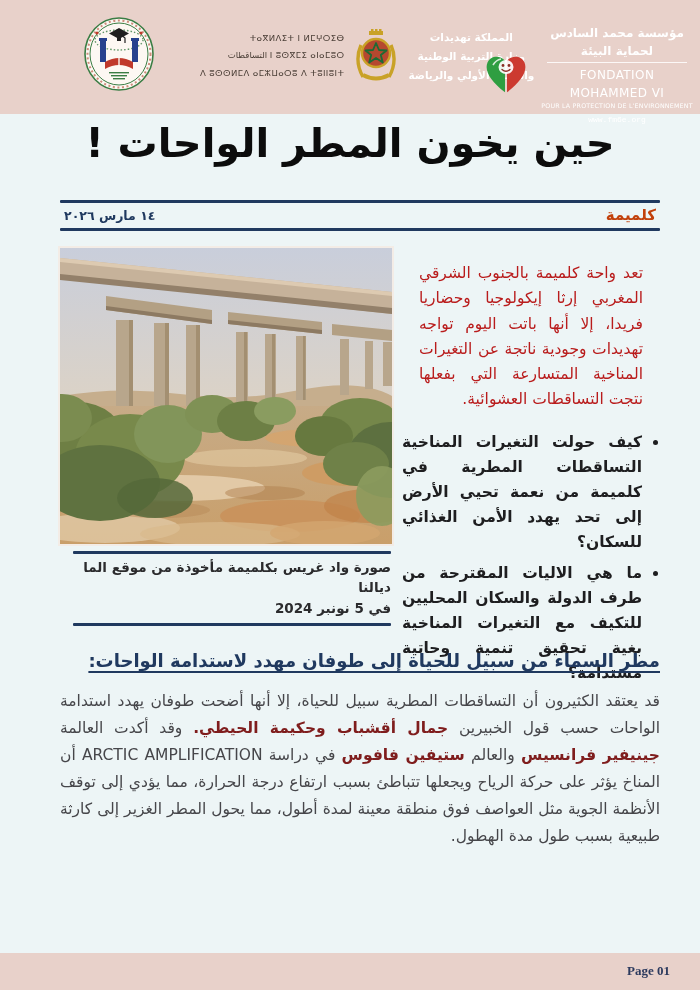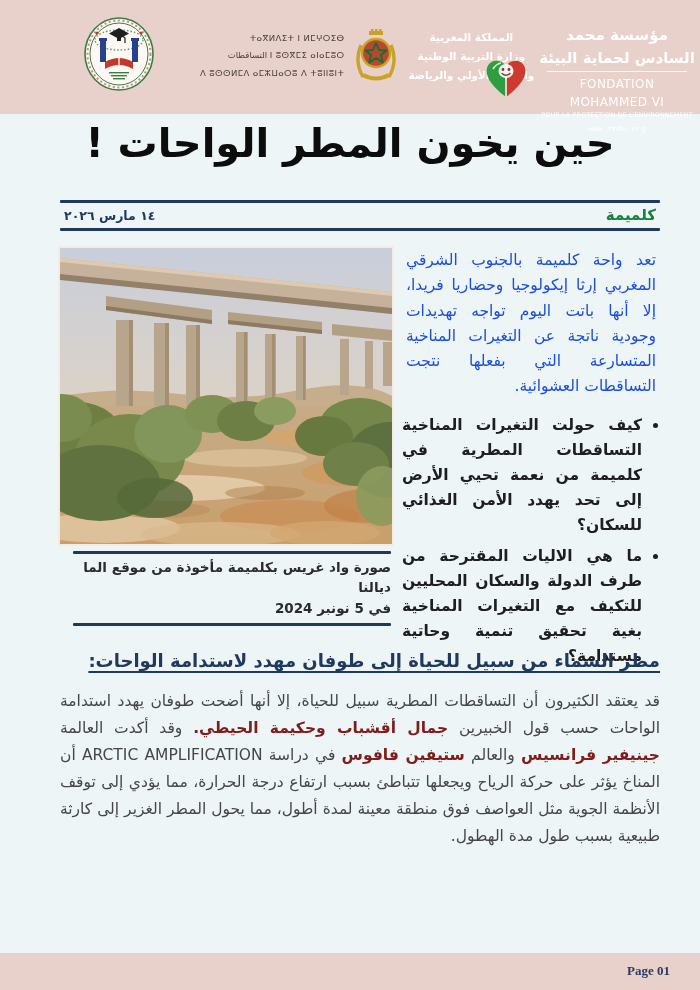--- a/index.html
+++ b/index.html
@@ -15,41 +15,41 @@
   .footer-band .page-label{
     position:absolute;right:30px;top:10px;
     font-family:"Liberation Serif",serif;font-size:13px;font-weight:bold;color:#2c3a5e;
   }
   .school-logo{position:absolute;left:83px;top:16px;}
   .ministry{position:absolute;left:200px;top:28px;display:flex;align-items:center;gap:9px;}
   .tifinagh{font-size:8.5px;line-height:2.1;color:#4a3e36;text-align:right;letter-spacing:.4px;white-space:nowrap;}
   .ministry-ar{direction:rtl;font-size:10.5px;font-weight:bold;color:#ffffff;text-align:center;line-height:1.8;white-space:nowrap;}
   .foundation{position:absolute;left:482px;top:24px;display:flex;align-items:center;gap:9px;}
   .foundation-text{width:156px;text-align:center;color:#ffffff;}
-  .foundation-ar{direction:rtl;font-size:15px;font-weight:bold;line-height:1.5;}
+  .foundation-ar{direction:rtl;font-size:12px;font-weight:bold;line-height:1.5;}
   .foundation-sep{height:1px;background:rgba(255,255,255,.85);margin:2px 8px 3px;}
   .foundation-fr1{font-size:12px;letter-spacing:.4px;line-height:1.5;}
   .foundation-fr2{font-size:6.3px;letter-spacing:.2px;line-height:1.4;}
   .foundation-url{font-size:8px;margin-top:4px;font-family:Liberation Mono, monospace;}
   
   .article-title{
     position:absolute;top:120px;left:0;width:700px;text-align:center;direction:rtl;
     font-size:40px;font-weight:bold;color:#0c0c0c;letter-spacing:-1px;
   }
   
   .dateline{position:absolute;left:60px;top:200px;width:600px;}
   .rule{height:3px;background:#20395f;border-radius:1px;}
   .dateline-row{display:flex;flex-direction:row-reverse;justify-content:space-between;align-items:center;padding:3px 4px 4px;}
-  .dateline-location{font-size:15px;font-weight:bold;color:#15803d;direction:rtl;}
+  .dateline-location{font-size:15px;font-weight:bold;color:#c2410c;direction:rtl;}
   .dateline-date{font-size:12.5px;font-weight:600;color:#20395f;direction:rtl;}
   
   .photo-frame{position:absolute;left:60px;top:248px;width:332px;height:296px;background:#cfc5b4;outline:2px solid #f3ece6;}
   .photo-frame svg{display:block;}
   .right-col{position:absolute;left:402px;top:244px;width:258px;direction:rtl;}
-  .intro-p{margin:4px;font-size:15.5px;line-height:1.63;color:#1d4ed8;text-align:justify;}
+  .intro-p{margin:17px;font-size:15.5px;line-height:1.63;color:#b91c1c;text-align:justify;}
   .questions{margin:13px 0 0;padding:0 18px 0 0;list-style:disc;}
   .questions li{font-size:15.5px;font-weight:bold;color:#1e1e20;line-height:1.62;text-align:justify;margin-bottom:6px;}
   
   .caption{position:absolute;left:73px;top:551px;width:318px;}
   .caption .rule{height:2.5px;}
   .caption-text{direction:rtl;text-align:right;font-size:13.5px;font-weight:bold;color:#2b2b2d;line-height:1.55;padding:3px 0 4px;}
   
   .section-heading{
     position:absolute;left:60px;top:650px;width:600px;direction:rtl;text-align:right;
     font-size:18px;font-weight:bold;color:#20395f;
@@ -102,21 +102,21 @@
         <path d="M38 16 Q45 32 36 48" fill="none" stroke="#c9a227" stroke-width="3.4"></path>
         <rect x="16" y="2" width="14" height="4" fill="#c9a227"></rect>
         <rect x="18" y="0" width="2.5" height="3" fill="#c9a227"></rect>
         <rect x="22" y="0" width="2.5" height="3" fill="#c9a227"></rect>
         <rect x="26" y="0" width="2.5" height="3" fill="#c9a227"></rect>
         <circle cx="23" cy="24" r="14" fill="#b5482f" stroke="#c9a227" stroke-width="2.4"></circle>
         <path d="M23 14 L26 21 L33.5 21.5 L27.8 26 L29.8 33.5 L23 29 L16.2 33.5 L18.2 26 L12.5 21.5 L20 21 Z" fill="none" stroke="#1c6b34" stroke-width="1.8" stroke-linejoin="round"></path>
         <path d="M10 46 Q23 53 36 46" fill="none" stroke="#c9a227" stroke-width="4"></path>
       </svg>
       <div class="ministry-ar">
-        <div>المملكة المغربية</div>
+        <div>المملكة تهديدات</div>
         <div>وزارة التربية الوطنية</div>
         <div>والتعليم الأولي والرياضة</div>
       </div>
     </div>
 
     <div class="foundation">
       <svg width="48" height="46" viewBox="0 0 48 46">
         <defs>
           <clipPath id="hl">
               <rect x="0" y="0" width="23" height="46"></rect>

